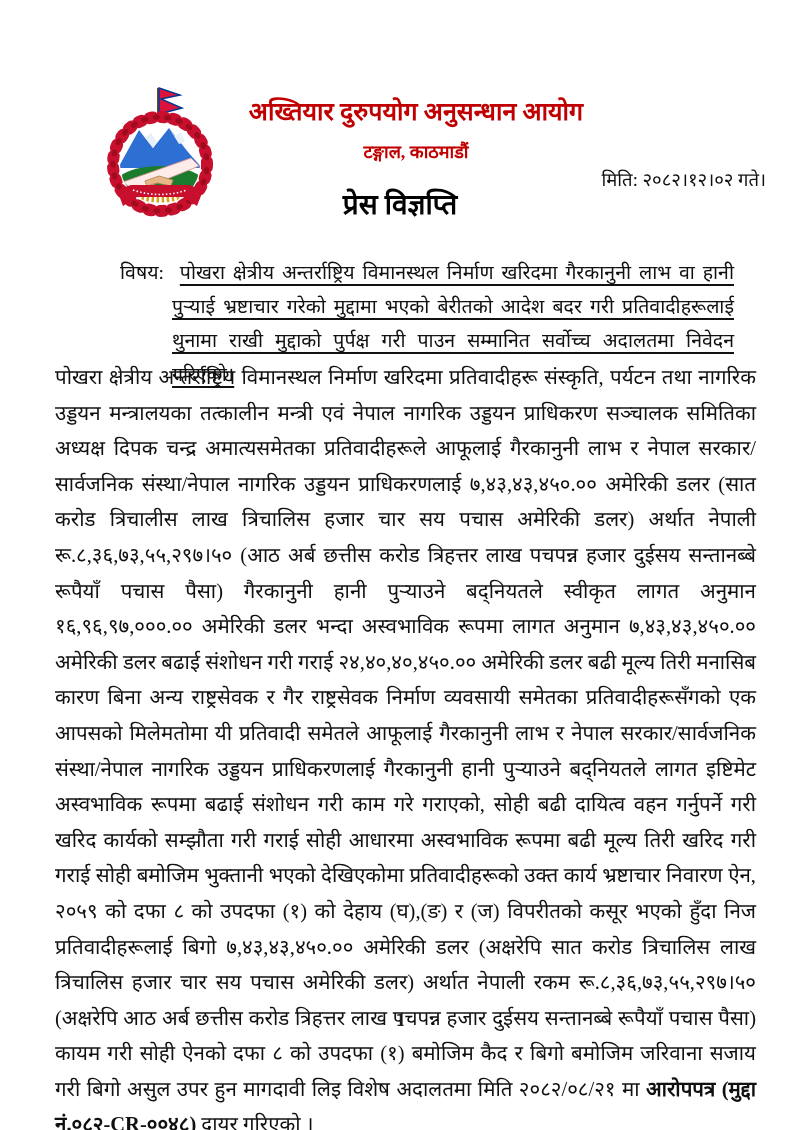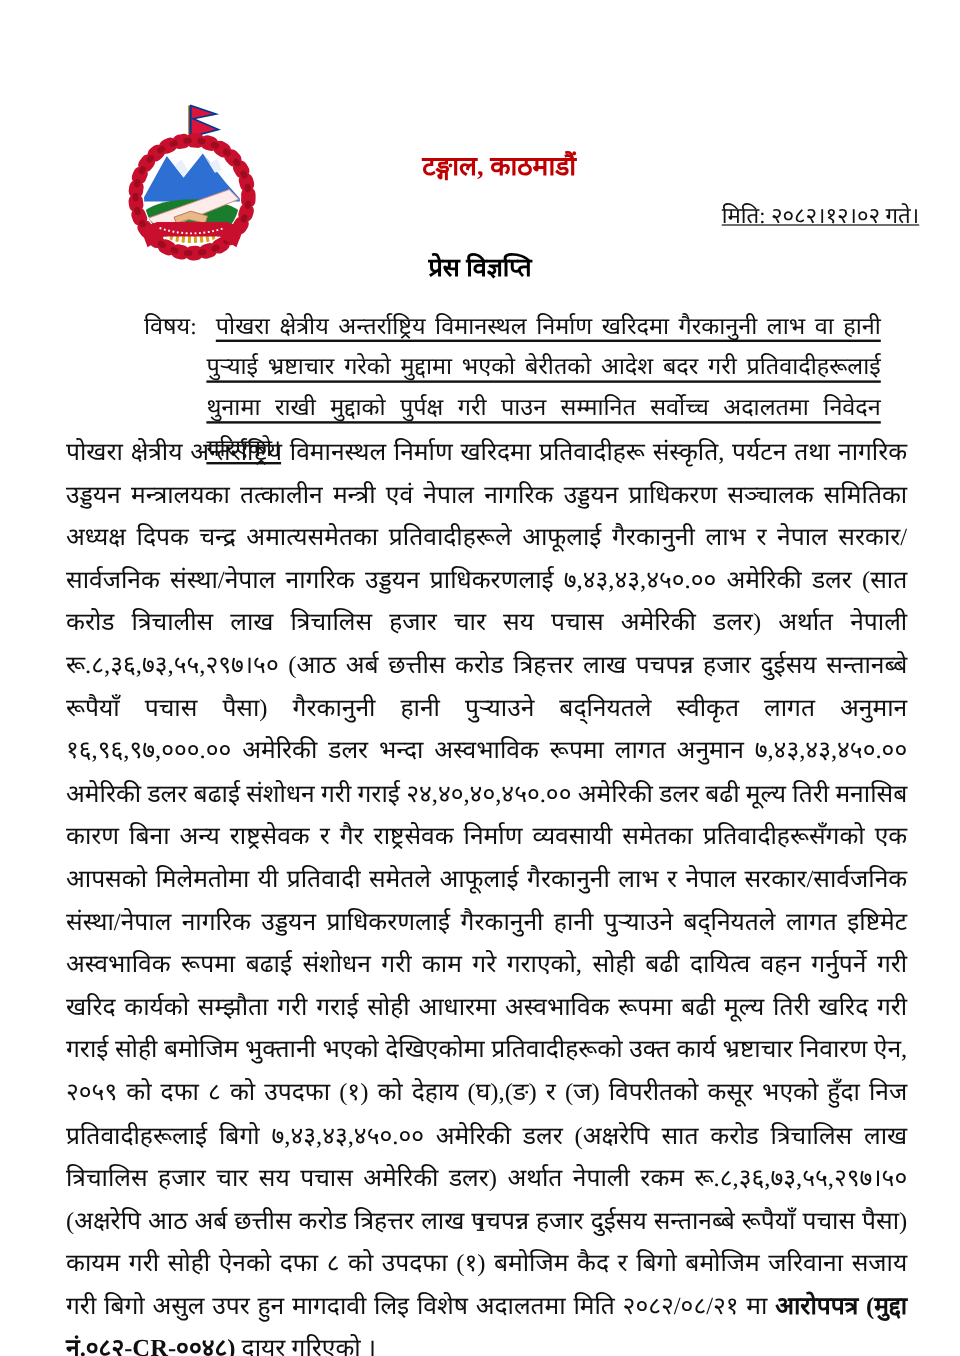--- a/index.html
+++ b/index.html
@@ -13,28 +13,28 @@
     overflow:hidden;
   }
   .logo {
     position:absolute; left:94px; top:86px; width:132px; height:134px;
   }
   .header-text {
     position:absolute; left:248px; top:96px; width:336px;
     text-align:center; color:#c00000; font-weight:bold;
   }
   .org-name { font-size:25px; line-height:1.25; }
-  .org-address { font-size:22px; margin-top:26px; }
+  .org-address { font-size:18px; margin-top:12px; }
   .date-line {
     position:absolute; top:166px; left:400px; width:366px;
-    text-align:right; font-size:18.5px; color:#111;text-decoration:underline;
+    text-align:right; font-size:18.5px; color:#111;
   }
   .doc-title {
-    position:absolute; top:208px; left:0; width:800px;
-    text-align:center; font-size:21px; font-weight:bold; color:#000;
+    position:absolute; top:184px; left:0; width:800px;
+    text-align:center; font-size:28px; font-weight:bold; color:#000;
   }
   .subject {
     position:absolute; top:256px; left:120px; width:614px;
     font-size:19.5px; font-weight:normal; line-height:34px;
     padding-left:52px; text-indent:-52px; text-align:justify;
   }
   .subject-label { text-decoration:none; padding-right:8px; }
   .subject-text {
     text-decoration:underline;
     text-decoration-thickness:1.5px;
@@ -87,20 +87,21 @@
 
         <path d="M28,104 Q65,122 102,104" fill="none" stroke="#d9a21b" stroke-width="7" stroke-dasharray="2.5 2.5"></path>
       </g>
 
       <path d="M22,104 L36,99 L94,99 L108,104 L102,120 L88,111 L42,111 L28,120 Z" fill="#c8102e"></path>
       <path d="M38,104 Q65,113 92,104" fill="none" stroke="#ffffff" stroke-width="1.6" stroke-dasharray="1.5 2.2"></path>
     </svg>
   </div>
 
   <div class="header-text">
+    <div class="org-name">अख्तियार दुरुपयोग अनुसन्धान आयोग</div>
     <div class="org-address">टङ्गाल, काठमाडौं</div>
   </div>
 
   <div class="date-line">मिति: २०८२।१२।०२ गते।</div>
 
   <div class="doc-title">प्रेस विज्ञप्ति</div>
 
   <div class="subject">
     <span class="subject-label">विषय:</span>
     <span class="subject-text">पोखरा क्षेत्रीय अन्तर्राष्ट्रिय विमानस्थल निर्माण खरिदमा गैरकानुनी लाभ वा हानी पुऱ्याई भ्रष्टाचार गरेको मुद्दामा भएको बेरीतको आदेश बदर गरी प्रतिवादीहरूलाई थुनामा राखी मुद्दाको पुर्पक्ष गरी पाउन सम्मानित सर्वोच्च अदालतमा निवेदन गरिएको।</span>

